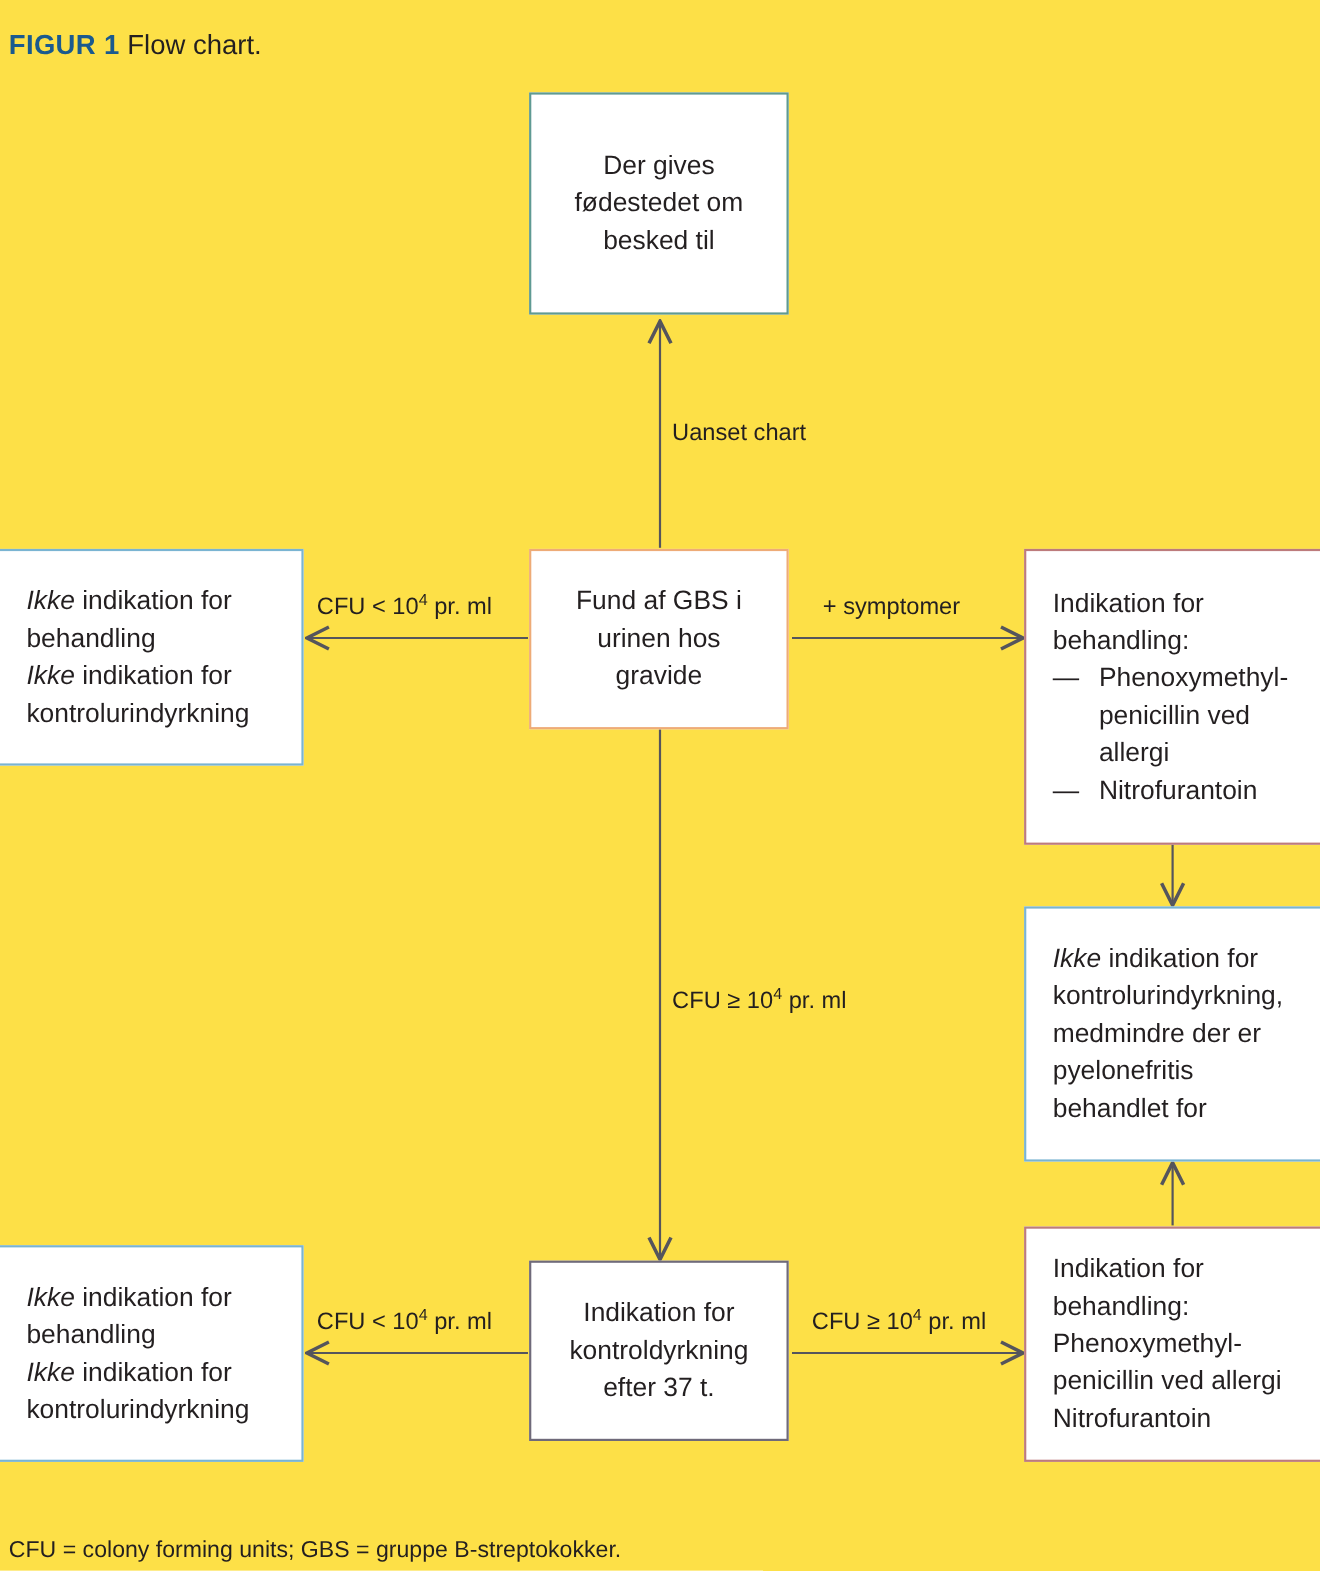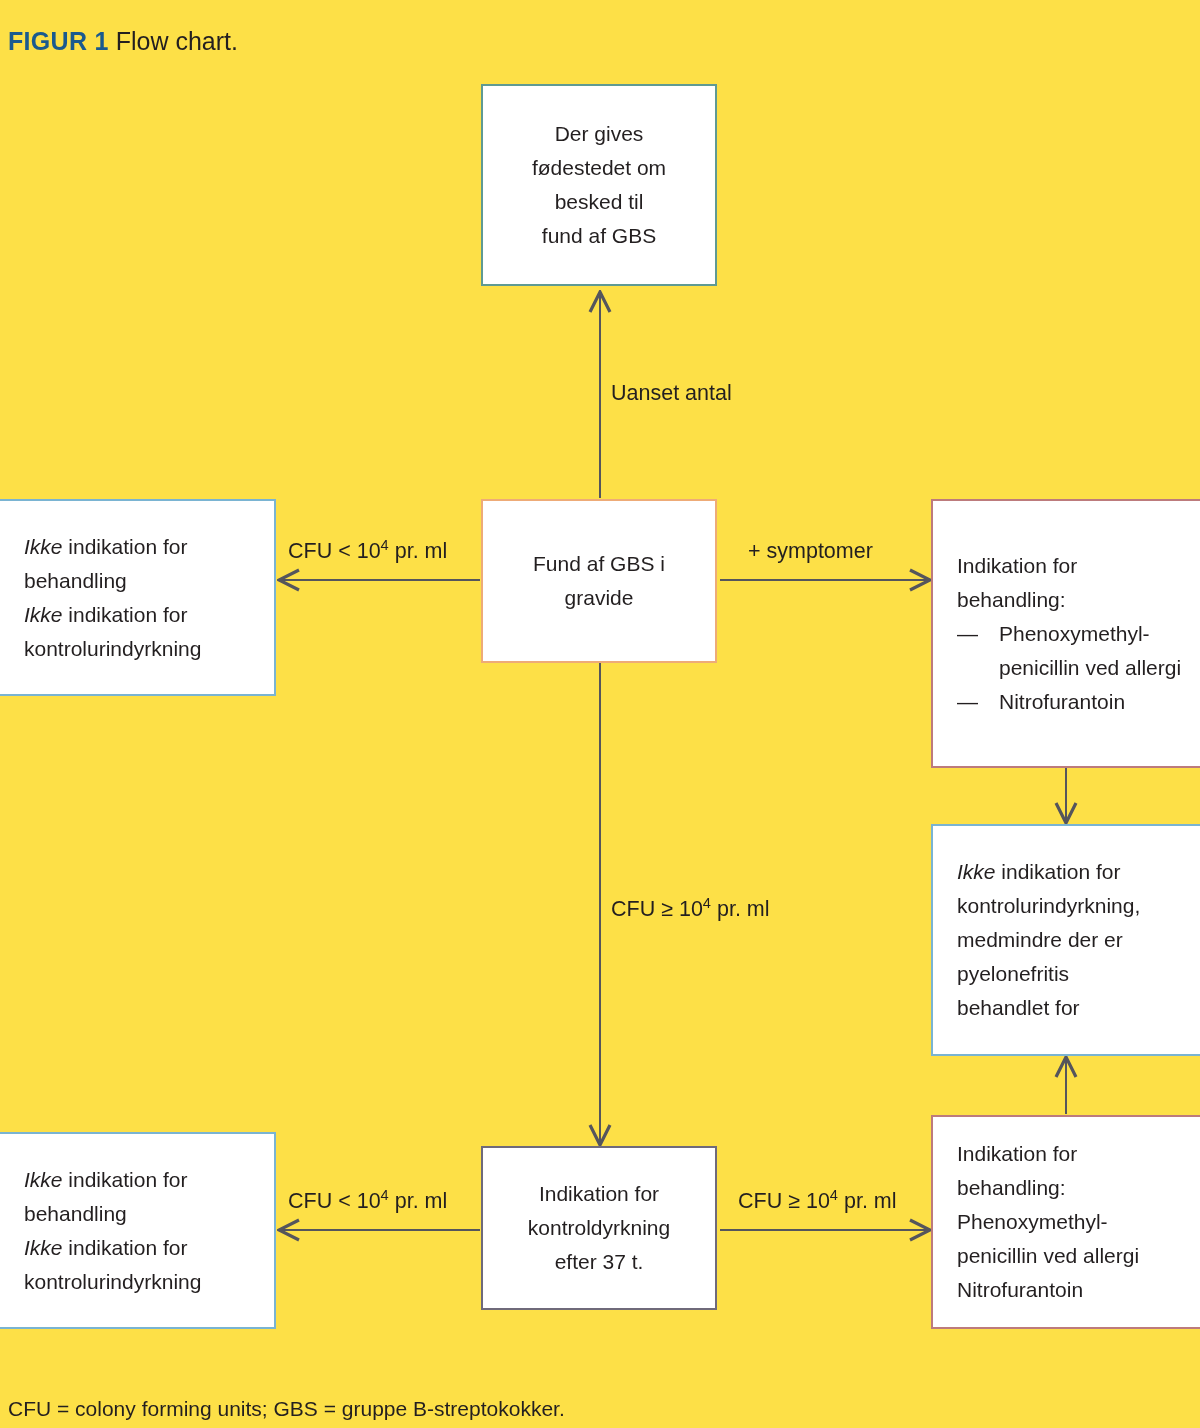--- a/index.html
+++ b/index.html
@@ -54,21 +54,21 @@
   .node {
     position: absolute;
     box-sizing: border-box;
     background: #ffffff;
     border: 2px solid #888;
     display: flex;
     align-items: center;
   }
   .node .node-text {
     width: 100%;
-    font-size: 21px;
+    font-size: 24px;
     line-height: 34px;
     color: #231f20;
   }
   .node.center-text .node-text { text-align: center; }
   .node.left-text   .node-text { text-align: left; }
 
   .node.teal   { border-color: #5f9a93; }
   .node.orange { border-color: #eeab77; }
   .node.blue   { border-color: #7ab4d2; }
   .node.red    { border-color: #bd7b7c; }
@@ -150,27 +150,27 @@
     <line x1="480" y1="1230" x2="279" y2="1230" stroke="#55555c" stroke-width="2" marker-end="url(#arrowOpen)"></line>
 
     <line x1="720" y1="1230" x2="930" y2="1230" stroke="#55555c" stroke-width="2" marker-end="url(#arrowOpen)"></line>
   </svg>
 
   <div class="node teal center-text pad-center" style="left:481px; top:84px; width:236px; height:202px;">
     <div class="node-text">
       <div>Der gives</div>
       <div>fødestedet om</div>
       <div>besked til</div>
-      <div>fund af GBS</div>
     </div>
   </div>
 
   <div class="node orange center-text pad-center" style="left:481px; top:499px; width:236px; height:164px;justify-content:flex-end;">
     <div class="node-text">
       <div>Fund af GBS i</div>
+      <div>urinen hos</div>
       <div>gravide</div>
     </div>
   </div>
 
   <div class="node blue left-text pad-left" style="left:-2px; top:499px; width:278px; height:197px;">
     <div class="node-text">
       <div><em class="ikke">Ikke</em><span> indikation for</span></div>
       <div>behandling</div>
       <div><em class="ikke">Ikke</em><span> indikation for</span></div>
       <div>kontrolurindyrkning</div>
@@ -218,21 +218,21 @@
   <div class="node red left-text pad-left" style="left:931px; top:1115px; width:271px; height:214px;">
     <div class="node-text">
       <div>Indikation for</div>
       <div>behandling:</div>
       <div>Phenoxymethyl-</div>
       <div>penicillin ved allergi</div>
       <div>Nitrofurantoin</div>
     </div>
   </div>
 
-  <div class="edge-label" style="left:611px; top:380px;">Uanset antal</div>
+  <div class="edge-label" style="left:611px; top:380px;">Uanset chart</div>
 
   <div class="edge-label" style="left:288px; top:538px;"><span>CFU &lt; 10</span><sup>4</sup><span> pr. ml</span></div>
 
   <div class="edge-label" style="left:748px; top:538px;">+ symptomer</div>
 
   <div class="edge-label" style="left:611px; top:896px;"><span>CFU ≥ 10</span><sup>4</sup><span> pr. ml</span></div>
 
   <div class="edge-label" style="left:288px; top:1188px;"><span>CFU &lt; 10</span><sup>4</sup><span> pr. ml</span></div>
 
   <div class="edge-label" style="left:738px; top:1188px;"><span>CFU ≥ 10</span><sup>4</sup><span> pr. ml</span></div>

